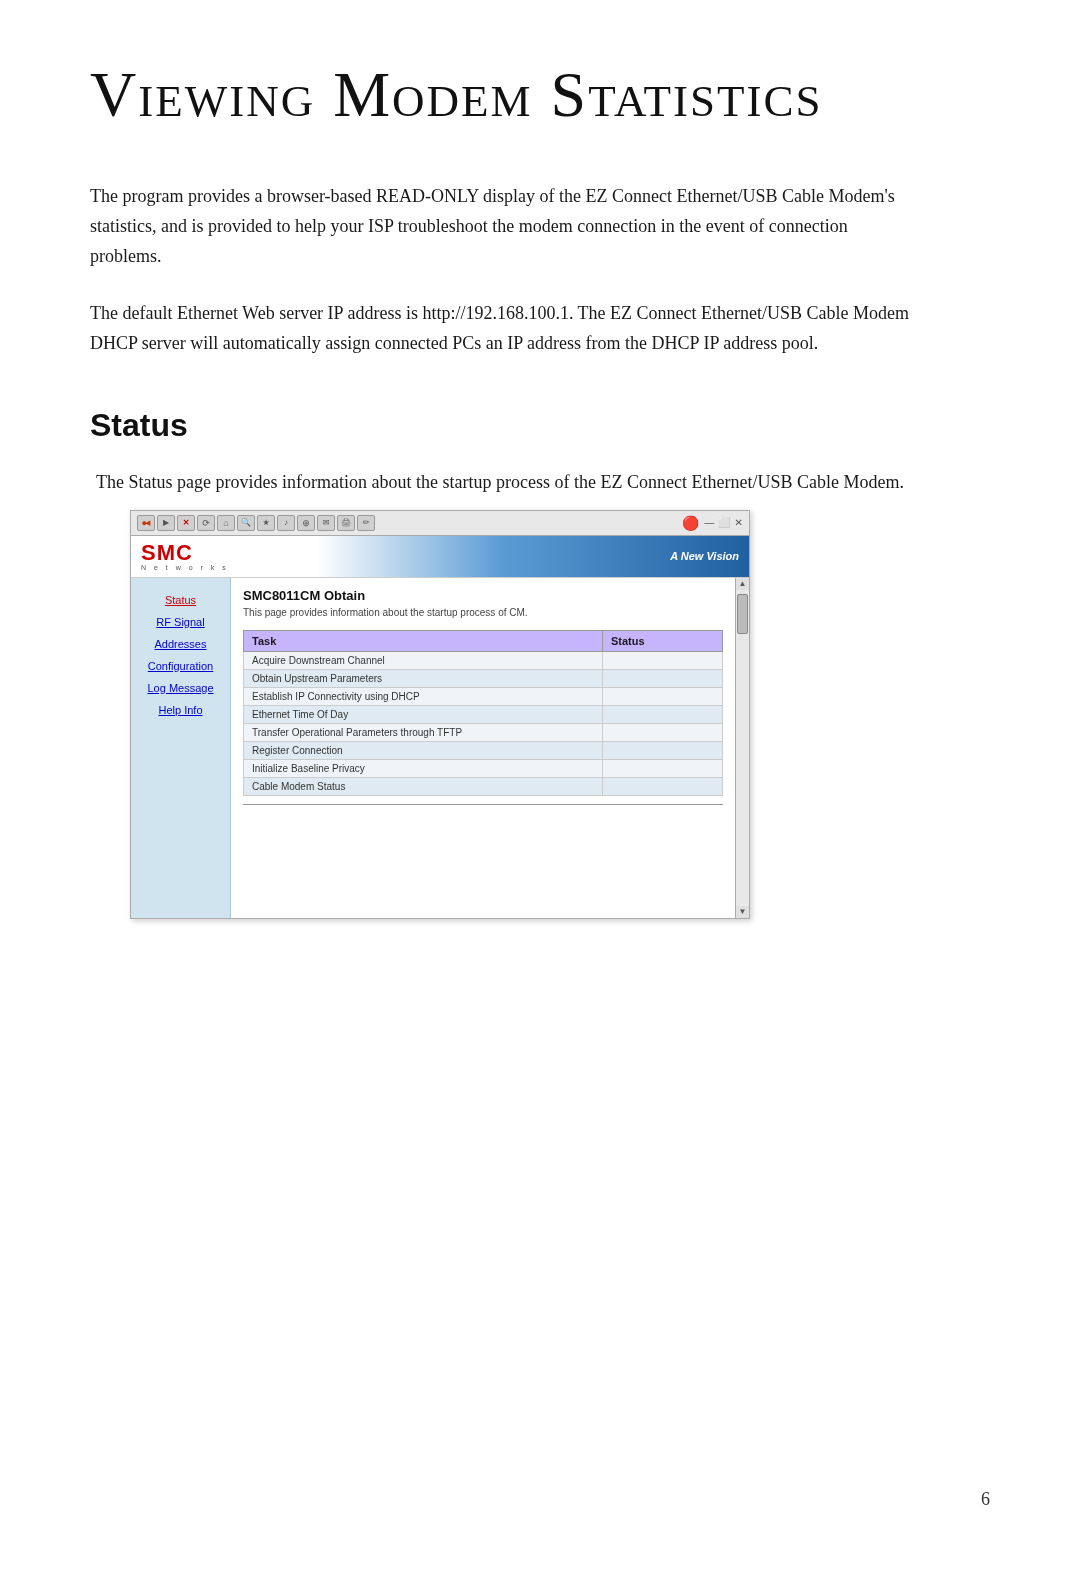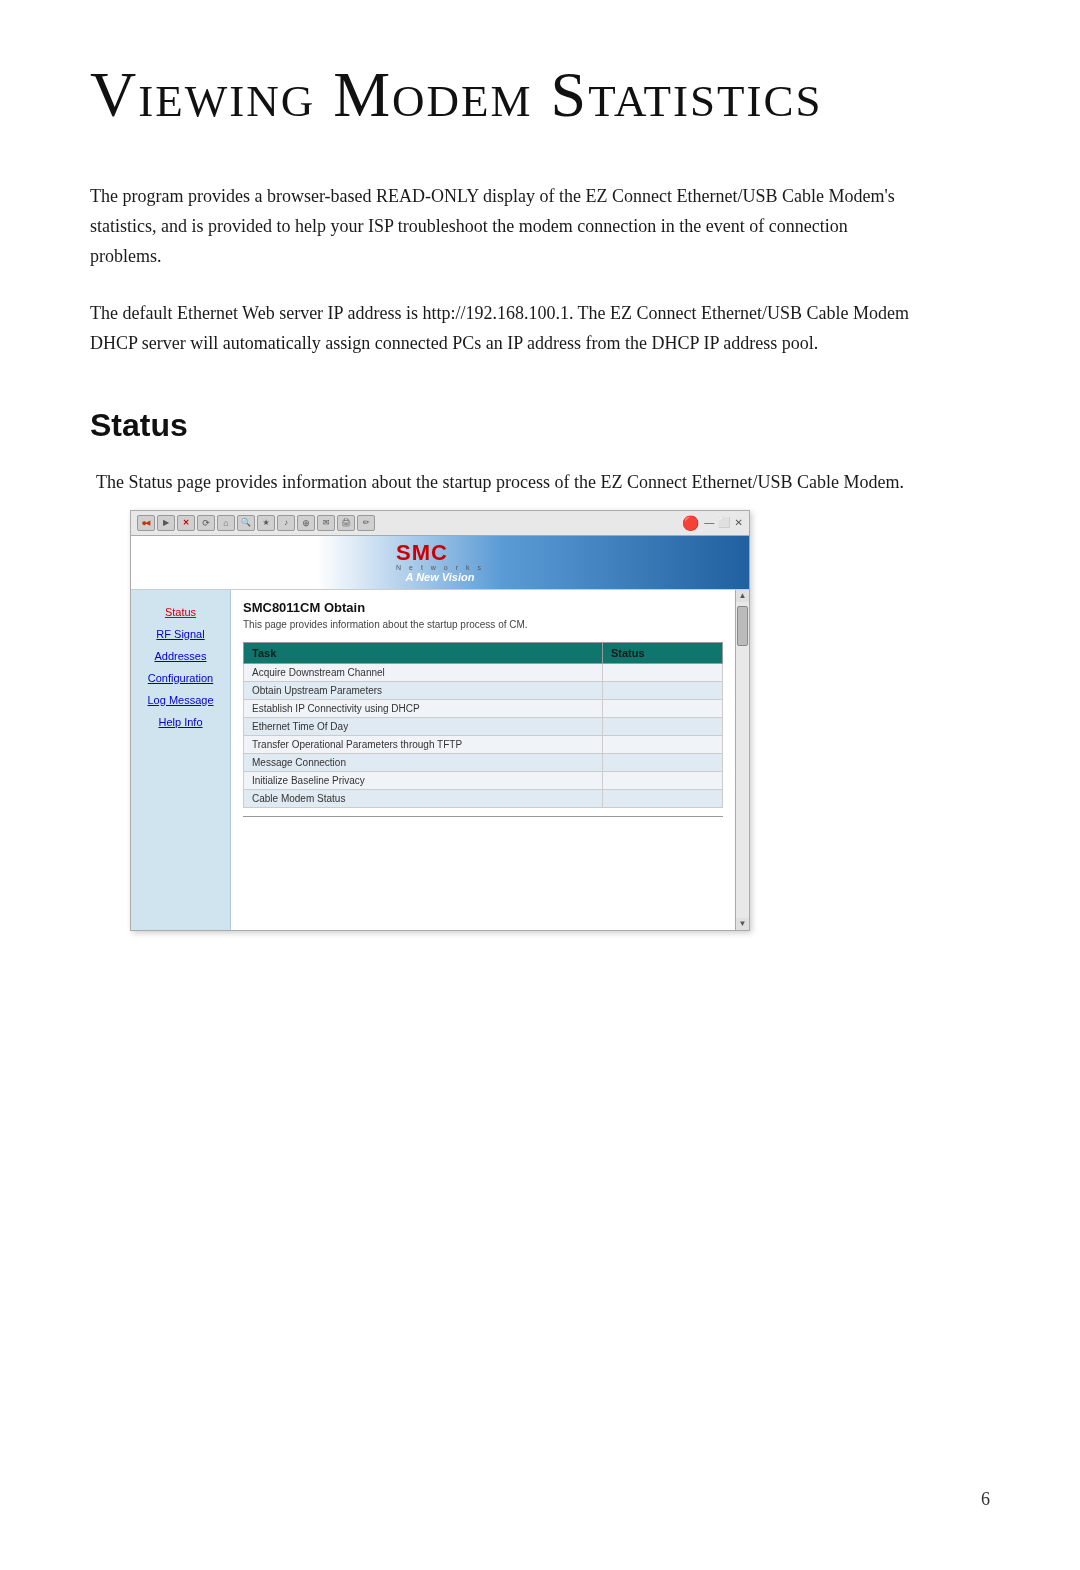--- a/index.html
+++ b/index.html
@@ -102,21 +102,20 @@
     }
 
     
     .smc-header {
       background: linear-gradient(to right, #fff 30%, #5b9bd5 60%, #2060a0 100%);
       padding: 6px 10px;
       display: flex;
       align-items: center;
       justify-content: space-between;
       border-bottom: 1px solid #ccc;
-      flex-direction: column;
     }
 
     .smc-logo {
       display: flex;
       flex-direction: column;
       align-items: flex-start;
     }
 
     .smc-logo-text {
       font-size: 22px;
@@ -191,21 +190,21 @@
 
     
     .status-table {
       width: 100%;
       border-collapse: collapse;
       font-family: Arial, sans-serif;
       font-size: 10px;
     }
 
     .status-table thead tr {
-      background: #0f766e;
+      background: #c4b5fd;
     }
 
     .status-table th {
       padding: 4px 8px;
       text-align: left;
       font-weight: bold;
       border: 1px solid #999;
       font-size: 11px;
     }
 
@@ -380,21 +379,21 @@
                 </tr>
                 <tr>
                   <td>Ethernet Time Of Day</td>
                   <td style="width: 120px;"></td>
                 </tr>
                 <tr>
                   <td>Transfer Operational Parameters through TFTP</td>
                   <td style="width: 120px;"></td>
                 </tr>
                 <tr>
-                  <td>Message Connection</td>
+                  <td>Register Connection</td>
                   <td style="width: 120px;"></td>
                 </tr>
                 <tr>
                   <td>Initialize Baseline Privacy</td>
                   <td style="width: 120px;"></td>
                 </tr>
                 <tr>
                   <td>Cable Modem Status</td>
                   <td style="width: 120px;"></td>
                 </tr>

